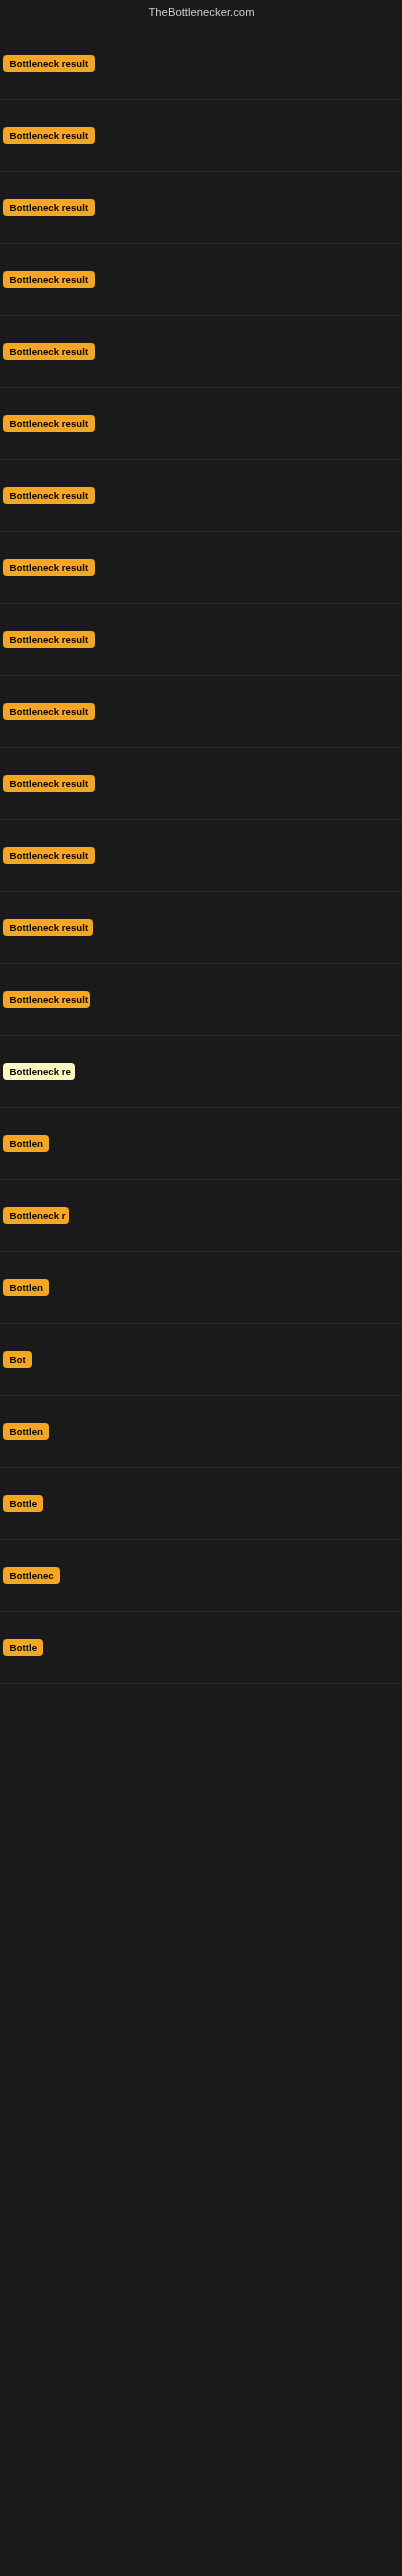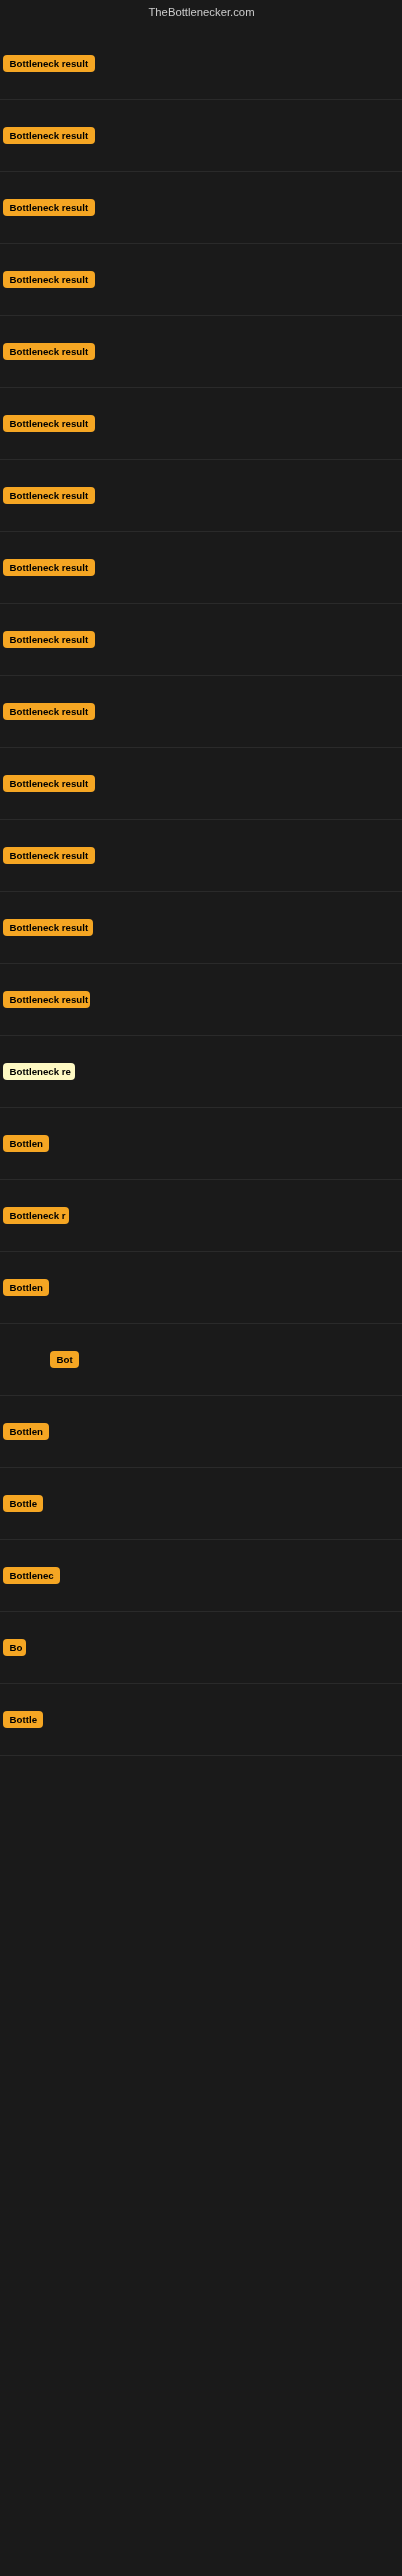--- a/index.html
+++ b/index.html
@@ -103,31 +103,28 @@
     <div class="row">
       <div class="bottleneck-badge" style="max-width: 56px; background-color: rgb(245, 166, 35); color: rgb(0, 0, 0);">Bottlen</div>
     </div>
     <div class="row">
       <div class="bottleneck-badge" style="max-width: 66px; background-color: rgb(245, 166, 35); color: rgb(0, 0, 0);">Bottleneck r</div>
     </div>
     <div class="row">
       <div class="bottleneck-badge" style="max-width: 48px; background-color: rgb(245, 166, 35); color: rgb(0, 0, 0);">Bottlen</div>
     </div>
     <div class="row">
-      <div class="bottleneck-badge" style="max-width: 31px; background-color: rgb(245, 166, 35); color: rgb(0, 0, 0); margin-left: 47px;">Bot</div>
+      <div class="bottleneck-badge" style="max-width: 31px; background-color: rgb(245, 166, 35); color: rgb(0, 0, 0);">Bot</div>
     </div>
     <div class="row">
       <div class="bottleneck-badge" style="max-width: 48px; background-color: rgb(245, 166, 35); color: rgb(0, 0, 0);">Bottlen</div>
     </div>
     <div class="row">
       <div class="bottleneck-badge" style="max-width: 42px; background-color: rgb(245, 166, 35); color: rgb(0, 0, 0);">Bottle</div>
     </div>
     <div class="row">
       <div class="bottleneck-badge" style="max-width: 58px; background-color: rgb(245, 166, 35); color: rgb(0, 0, 0);">Bottlenec</div>
     </div>
     <div class="row">
-      <div class="bottleneck-badge" style="max-width: 22.5px; background-color: rgb(245, 166, 35); color: rgb(0, 0, 0);">Bo</div>
-    </div>
-    <div class="row">
       <div class="bottleneck-badge" style="max-width: 42px; background-color: rgb(245, 166, 35); color: rgb(0, 0, 0);">Bottle</div>
     </div>
   </div>
 
 
 </body></html>

